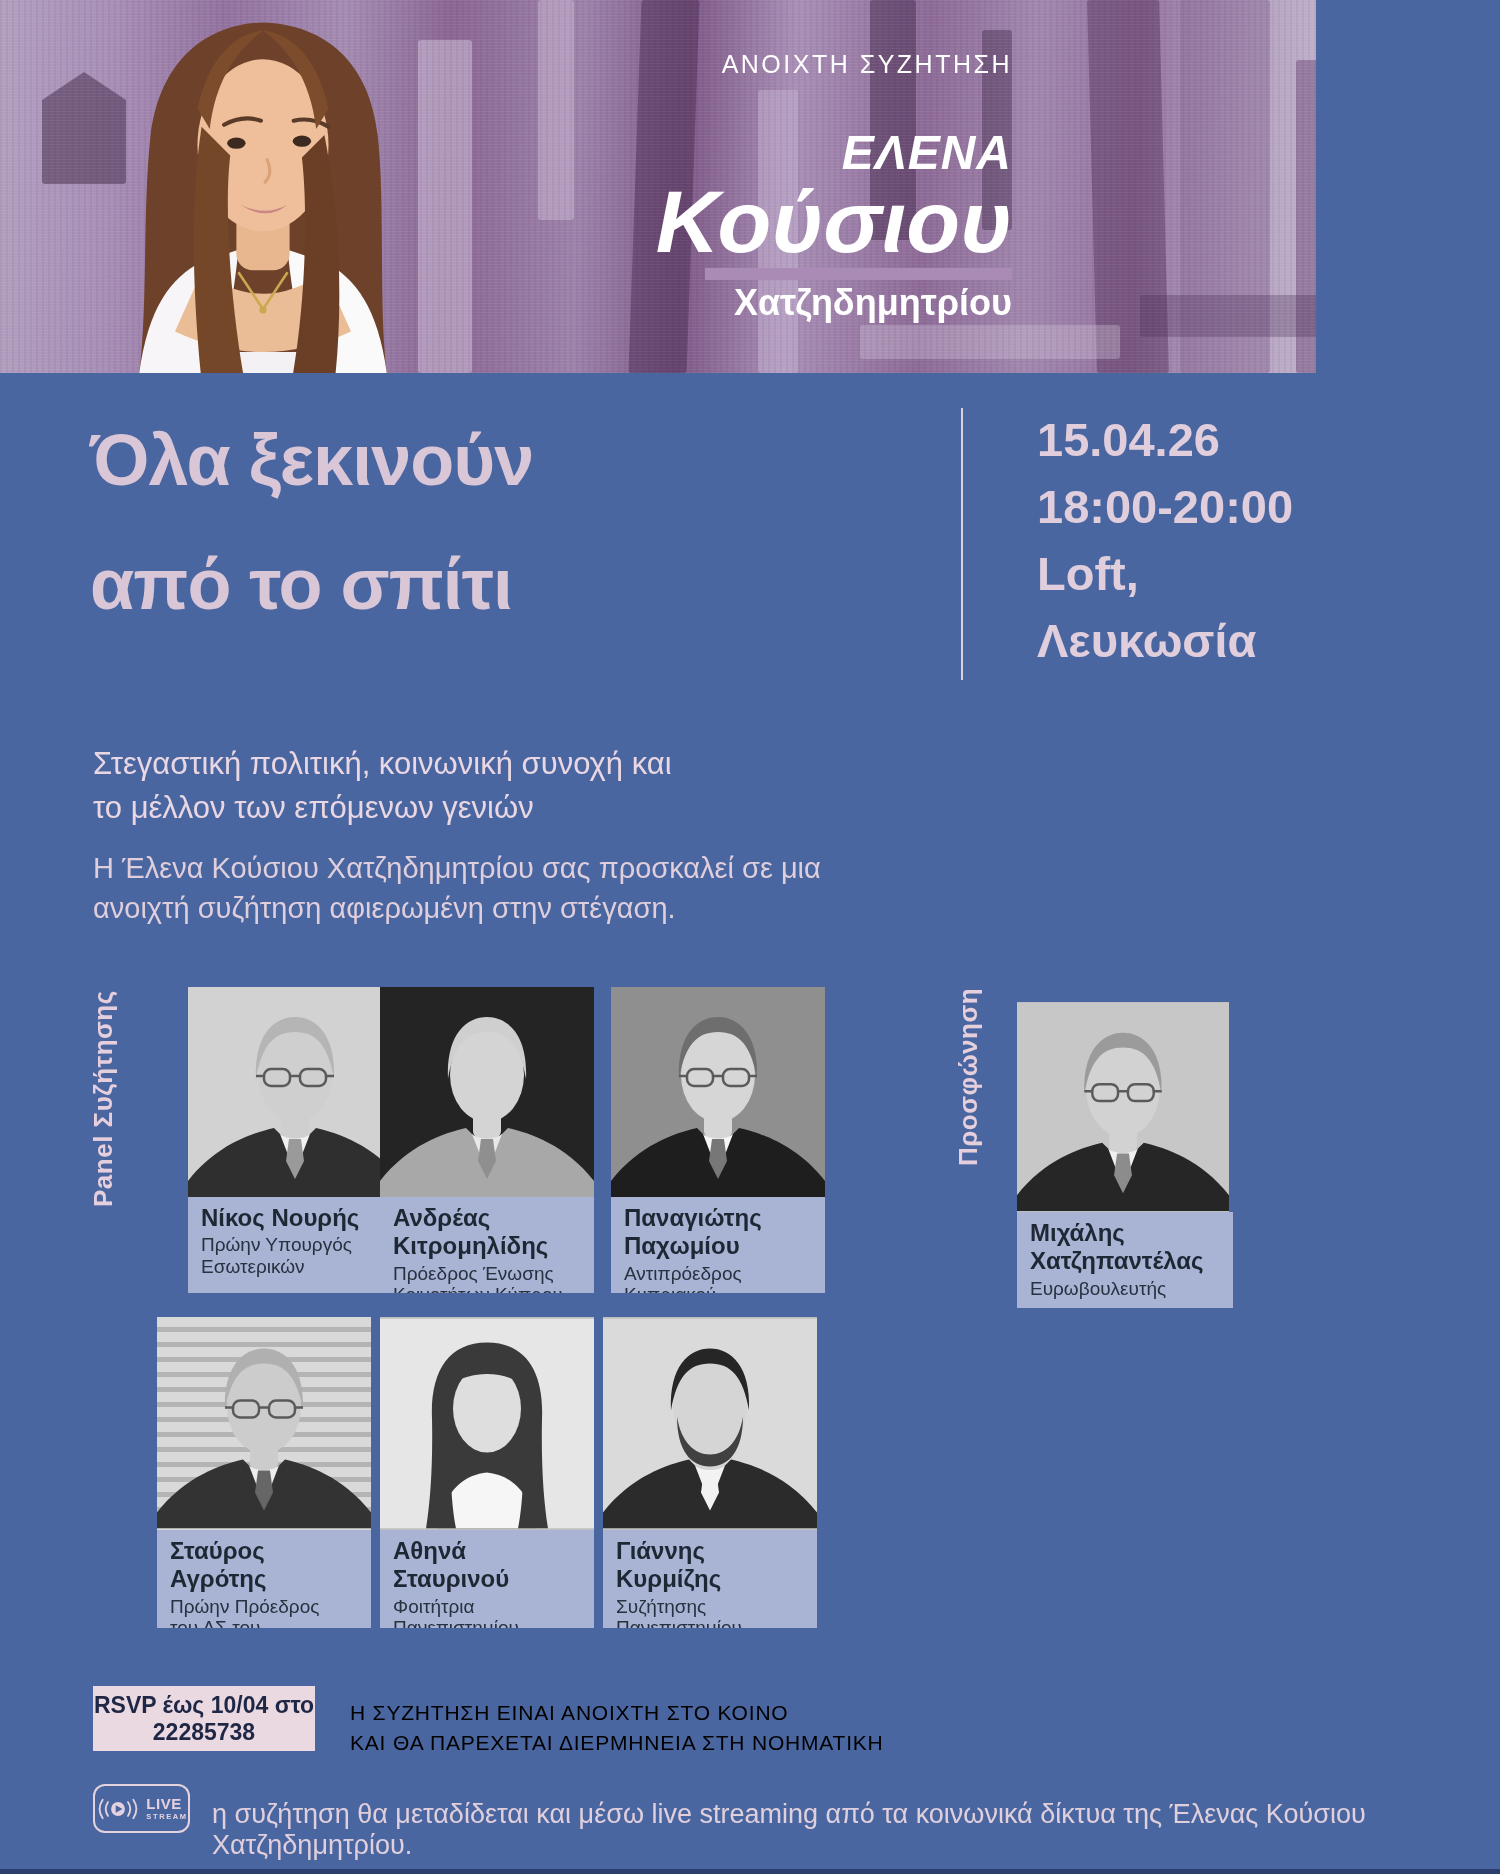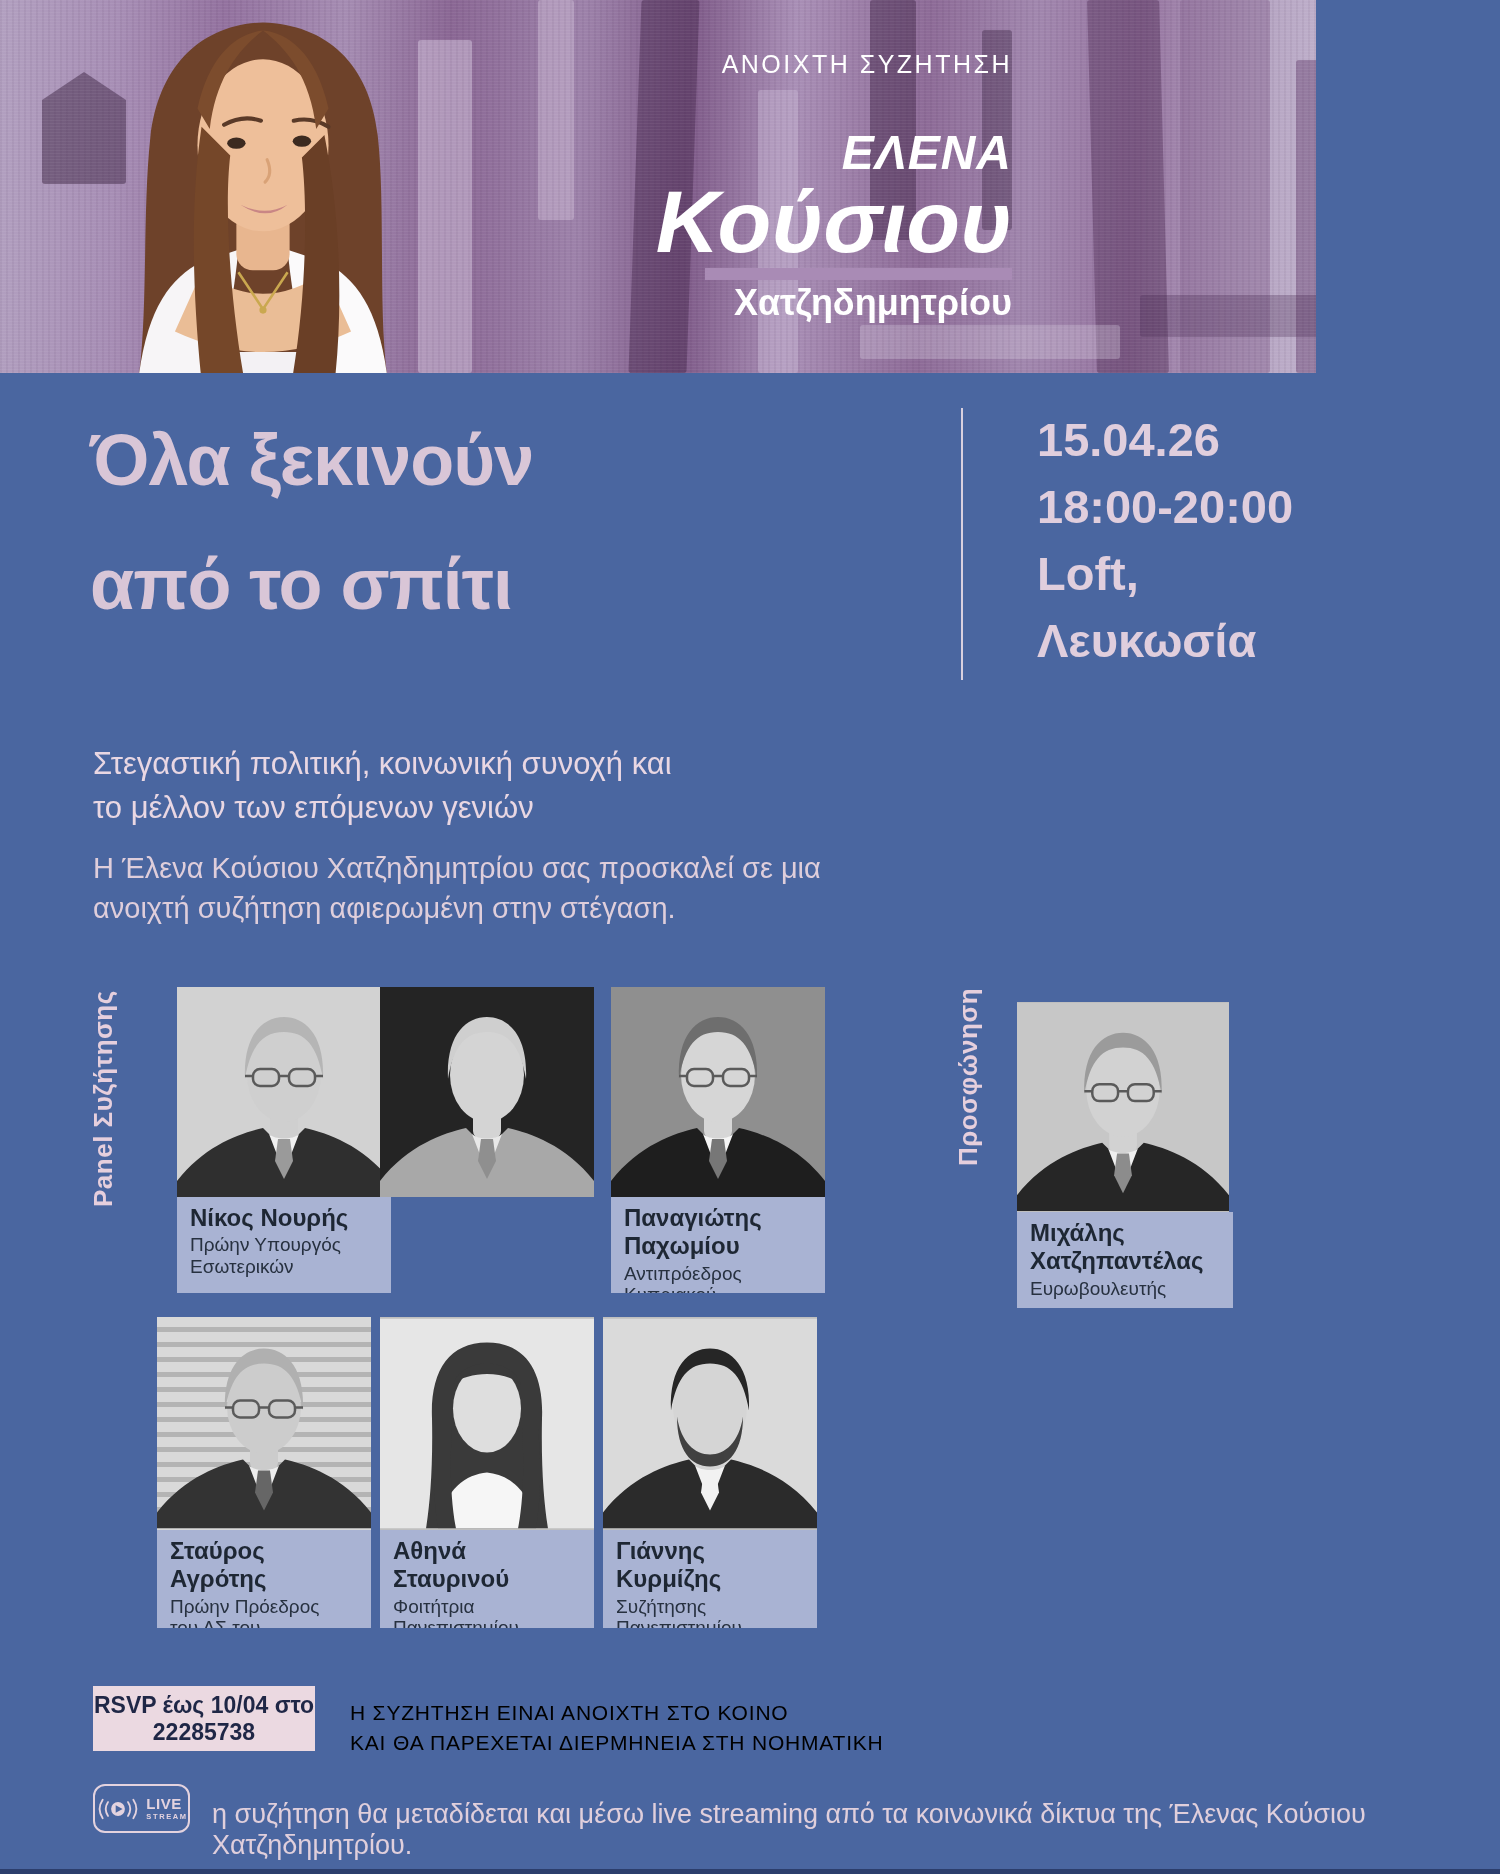--- a/index.html
+++ b/index.html
@@ -168,39 +168,44 @@
     <div>Λευκωσία</div>
   </div>
   <div class="subtitle">Στεγαστική πολιτική, κοινωνική συνοχή και
 το μέλλον των επόμενων γενιών</div>
   <div class="invitation">Η Έλενα Κούσιου Χατζηδημητρίου σας προσκαλεί σε μια
 ανοιχτή συζήτηση αφιερωμένη στην στέγαση.</div>
 
   <div class="vlabel panel">Panel Συζήτησης</div>
   <div class="vlabel keynote">Προσφώνηση</div>
 
-  <div class="card" style="left:157px;top:987px;padding-left:20px;">
+  <div class="card" style="left:168px;top:987px;padding-left:20px;">
     <div class="photo" style="--pbg:#d2d2d2;--phair:#b5b5b5;--pskin:#cfcfcf;--psuit:#2f2f2f;--pshirt:#f0f0f0;--ptie:#9a9a9a;">
       <svg viewBox="0 0 214 210">
           <use href="#male"></use>
           <use href="#glasses"></use>
         </svg>
     </div>
     <div class="clabel">
       <div class="cname">Νίκος Νουρής</div>
       <div class="crole">Πρώην Υπουργός
 Εσωτερικών</div>
     </div>
   </div>
 
   <div class="card" style="left:380px;top:987px;">
     <div class="photo" style="--pbg:#242424;--phair:#cfcfcf;--pskin:#d4d4d4;--psuit:#a8a8a8;--pshirt:#e8e8e8;--ptie:#8f8f8f;">
       <svg viewBox="0 0 214 210">
           <use href="#male"></use>
         </svg>
+    </div>
+    <div class="clabel">
+      <div class="cname">Ανδρέας Κιτρομηλίδης</div>
+      <div class="crole">Πρόεδρος Ένωσης
+Κοινοτήτων Κύπρου</div>
     </div>
   </div>
 
   <div class="card" style="left:603px;top:987px;padding-left:8px;">
     <div class="photo" style="--pbg:#8f8f8f;--phair:#6e6e6e;--pskin:#d6d6d6;--psuit:#1e1e1e;--pshirt:#f5f5f5;--ptie:#777777;">
       <svg viewBox="0 0 214 210">
           <use href="#male"></use>
           <use href="#glasses"></use>
         </svg>
     </div>

